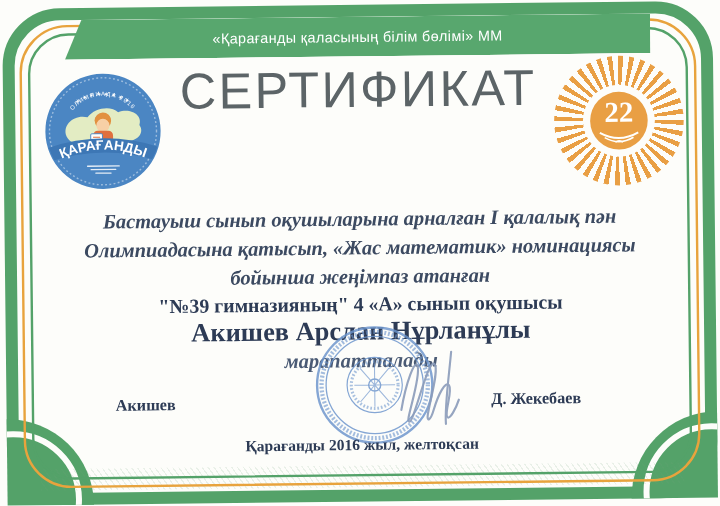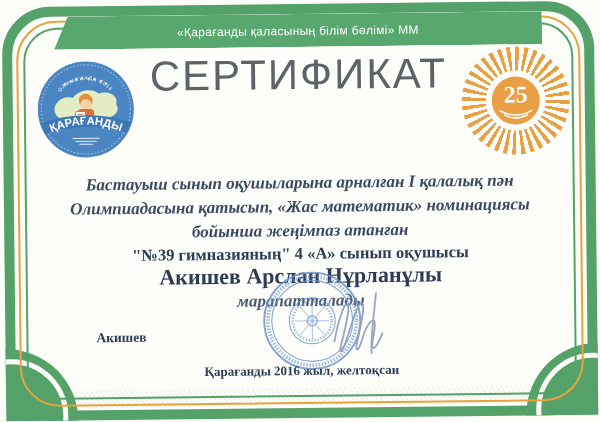--- a/index.html
+++ b/index.html
@@ -109,21 +109,21 @@
       </text>
       <g fill="rgba(255,255,255,.85)">
         <rect x="36" y="79" width="28" height="1.1" rx=".5"></rect>
         <rect x="39" y="82" width="22" height="1.1" rx=".5"></rect>
         <rect x="43" y="85" width="14" height="1.1" rx=".5"></rect>
       </g>
     </svg>
 
     <div class="sun">
       <div class="sun-core">
-        <div class="sun-num">25</div>
+        <div class="sun-num">22</div>
         <svg width="36" height="14" viewBox="0 0 36 14">
           <path d="M2 4 Q18 13 34 4" stroke="#ffffff" stroke-width="1.6" fill="none"></path>
           <path d="M6 8 Q18 15 30 8" stroke="#ffffff" stroke-width="1.3" fill="none"></path>
           <path d="M15 12 q3 -2.5 6 0" stroke="#ffffff" stroke-width="1.1" fill="none"></path>
         </svg>
       </div>
     </div>
 
     <div class="bodyline l1">Бастауыш сынып оқушыларына арналған I қалалық пән</div>
     <div class="bodyline l2">Олимпиадасына қатысып, «Жас математик» номинациясы</div>
@@ -145,16 +145,17 @@
     </svg>
 
     <svg class="sig" viewBox="0 0 70 66">
       <g stroke="#8b9cba" stroke-width="1.8" fill="none" stroke-linecap="round">
         <path d="M8 52 C12 30 20 8 22 16 C24 24 16 48 14 58 C13 63 15 64 18 56 C24 40 32 10 36 14 C40 18 32 44 30 56 C29 62 32 62 35 52 C39 39 45 28 48 32 C51 36 44 54 46 58 C48 62 54 50 56 44"></path>
         <path d="M50 4 C48 24 44 50 45 64"></path>
       </g>
     </svg>
 
     <div class="f-left">Акишев</div>
+    <div class="f-right">Д. Жекебаев</div>
     <div class="date">Қарағанды 2016 жыл, желтоқсан</div>
 
   </div>
 </div>
 
 </body></html>

